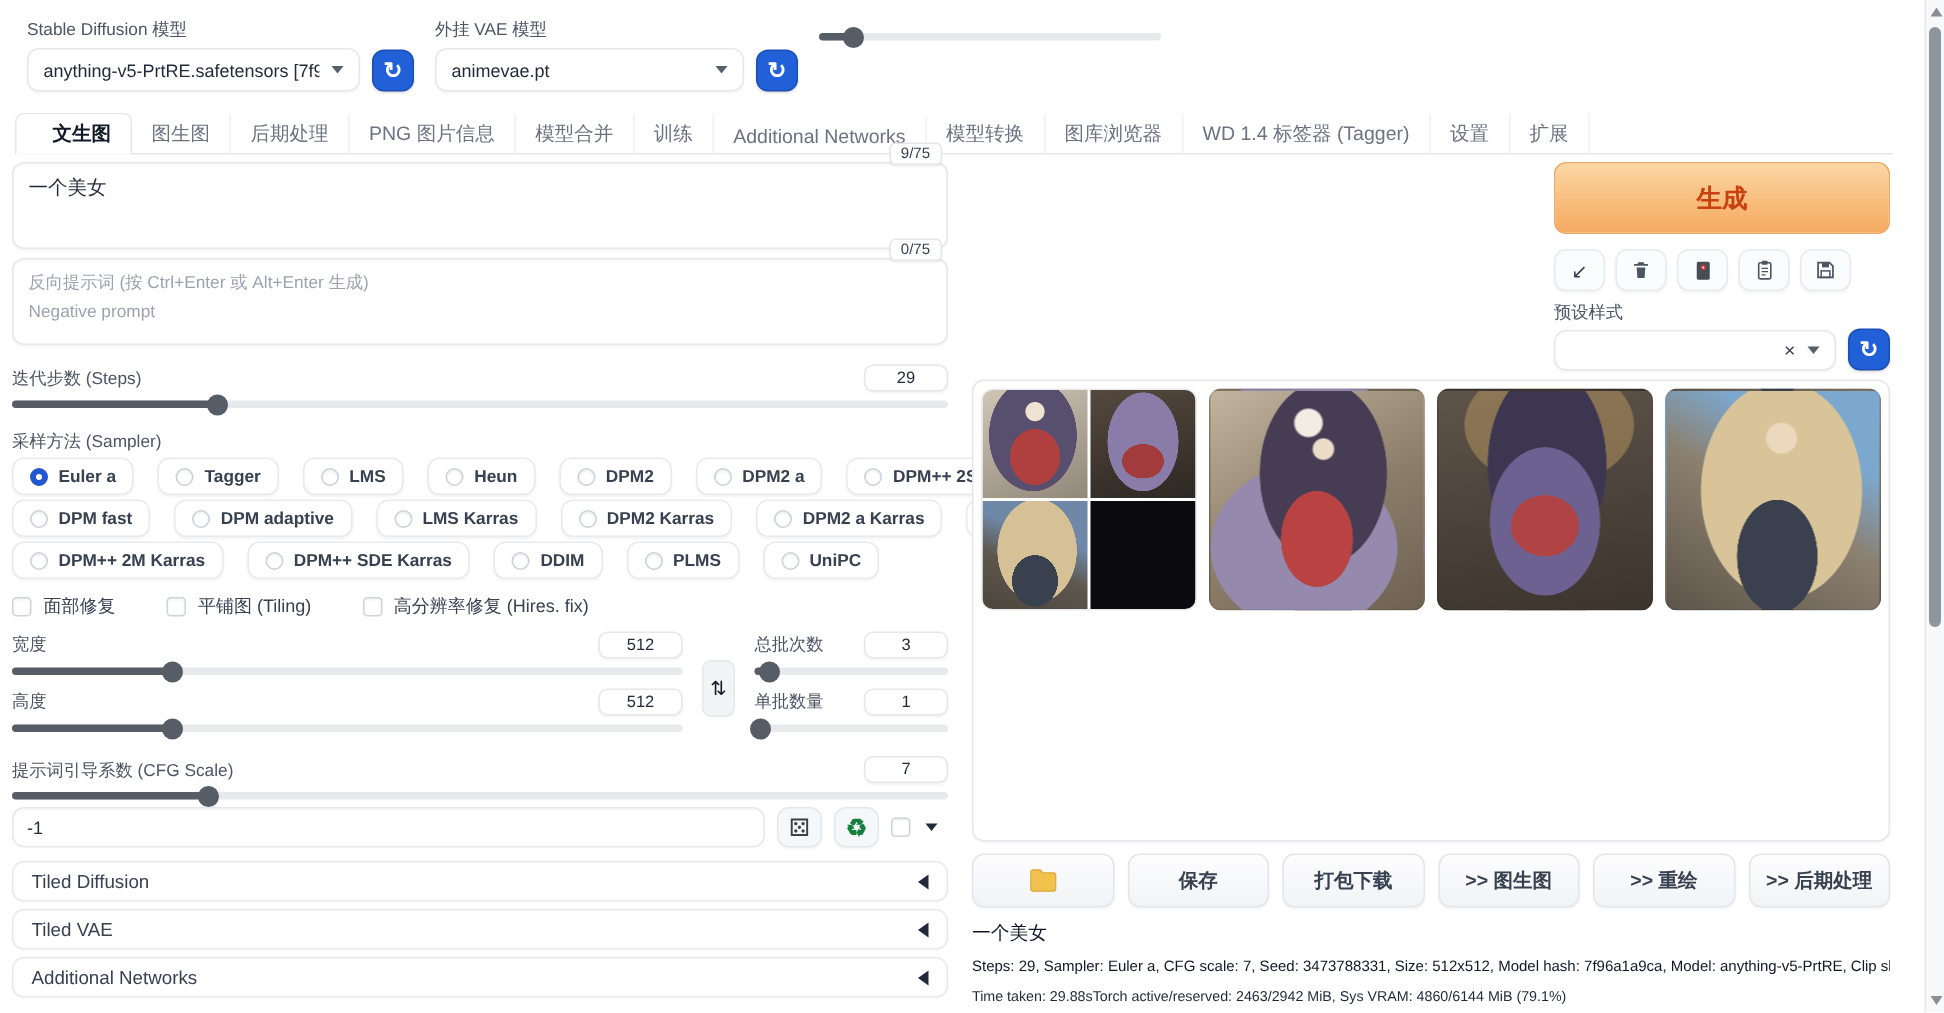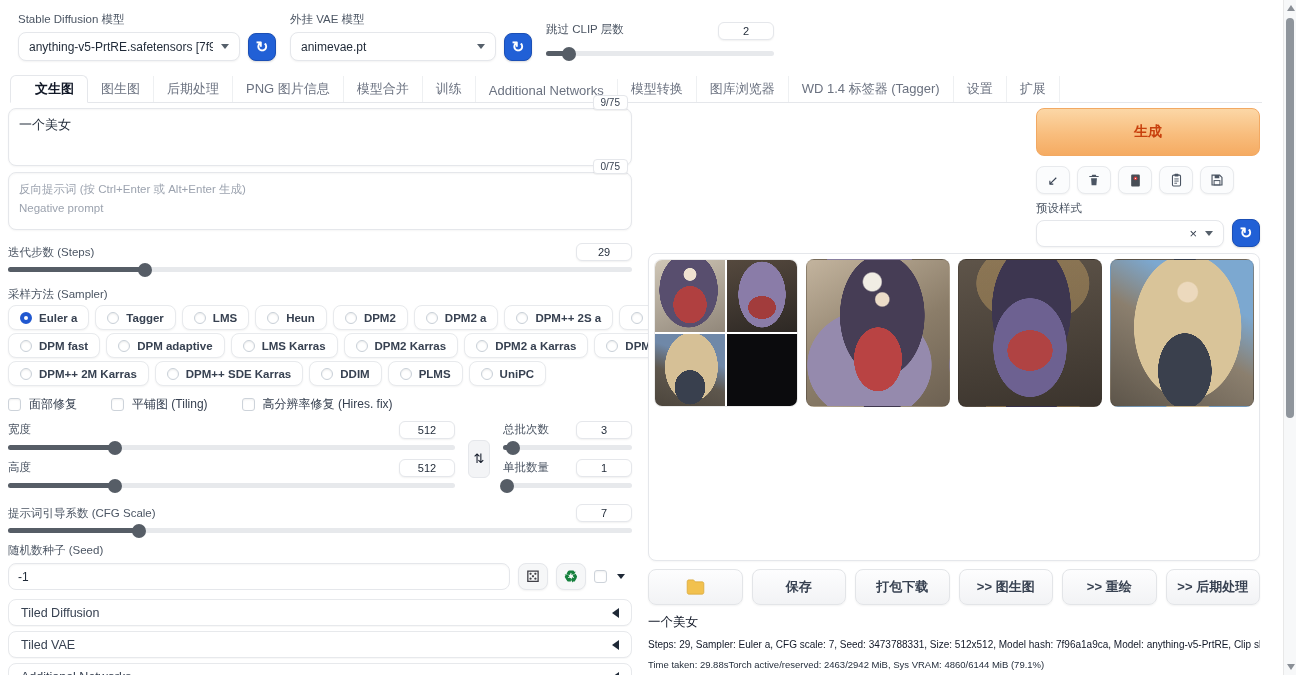--- a/index.html
+++ b/index.html
@@ -50,21 +50,21 @@
   .textbox { border: 1px solid #e5e7eb; border-radius: 8px; background: #fff; height: 58px;
              padding: 7px 10px; font-size: 13px; color: #1f2937;
              box-shadow: inset 0 1px 2px rgba(0,0,0,.04), 0 1px 2px rgba(0,0,0,.04); }
   .placeholder { color: #9ca3af; font-size: 11.5px; line-height: 1.65; }
 
   .block-head { display: flex; justify-content: space-between; align-items: center; height: 18px; }
   .steps-head { margin-top: 13px; }
   .steps-slider { margin-top: 6px; }
   .sampler-label { margin-top: 15px; }
 
-  .srow { display: flex; gap: 6px; margin-top: 3px; }
+  .srow { display: flex; gap: 16px; margin-top: 3px; }
   .pill { display: flex; align-items: center; gap: 7px; height: 25px; padding: 0 11px; background: #fff;
           border: 1px solid #e8eaed; border-radius: 8px; box-shadow: 0 1px 2px rgba(0,0,0,.05);
           font-size: 11.5px; color: #374151; font-weight: 600; cursor: pointer; white-space: nowrap; }
   .radio { width: 12px; height: 12px; border-radius: 50%; background: #fff; border: 1px solid #c9d0d8;
            box-shadow: inset 0 1px 2px rgba(0,0,0,.08); flex: none; }
   .radio.on { border: 4px solid #2158d0; box-shadow: none; }
   .samplers { margin-top: 3px; }
 
   .toggles { display: flex; gap: 34px; margin-top: 10px; }
   .toggle { display: flex; align-items: center; gap: 8px; font-size: 12px; color: #374151; cursor: pointer; }
@@ -101,21 +101,21 @@
                margin-bottom: 5px; font-size: 12.5px; color: #374151; cursor: pointer;
                box-shadow: 0 1px 1px rgba(0,0,0,.03); }
   .tri-left { width: 0; height: 0; border-top: 5px solid transparent; border-bottom: 5px solid transparent;
               border-right: 7px solid #1f2937; }
 
   
   .right { position: absolute; left: 648px; top: 108px; width: 612px; }
   .gen-stack { width: 224px; margin-left: auto; }
   .generate { width: 100%; height: 48px; border-radius: 8px; border: 1px solid #f2a963;
               background: linear-gradient(180deg, #fcd7a6 0%, #f8bd7d 55%, #f5ab62 100%);
-              color: #c8410e; font-size: 14px; font-weight: 700; cursor: pointer; }
+              color: #c8410e; font-size: 17px; font-weight: 700; cursor: pointer; }
   .tools { display: flex; gap: 7px; margin-top: 10px; }
   .tool { width: 34px; height: 28px; background: #fbfcfd; border: 1px solid #e8eaed; border-radius: 8px;
           display: flex; align-items: center; justify-content: center; cursor: pointer;
           box-shadow: 0 1px 2px rgba(0,0,0,.05); font-size: 13px; color: #374151; }
   .styles-label { margin-top: 7px; }
   .styles-row { display: flex; gap: 8px; margin-top: 3px; align-items: center; }
   .styles-dd { flex: 1; height: 27px; }
   .clear-x { color: #374151; font-size: 13px; }
 
   .gallery { margin-top: 6px; border: 1px solid #e5e7eb; border-radius: 8px; background: #fff;
@@ -202,24 +202,20 @@
         <div class="dropdown" style="width:206px">
           <span class="dd-value">animevae.pt</span>
           <span class="tri-down"></span>
         </div>
         <button class="refresh">
           <span>↻</span>
         </button>
       </div>
     </div>
     <div class="qgroup clipgroup">
-      <div class="cliphead">
-        <span class="label">跳过 CLIP 层数</span>
-        <div class="num">2</div>
-      </div>
       <div class="slider">
         <div class="slider-fill" style="width: 10%;"></div>
       </div>
     </div>
   </div>
 
   <div class="tabbar" id="tabs">
       <div class="tab selected">文生图</div>
       <div class="tab">图生图</div>
       <div class="tab">后期处理</div>
@@ -401,21 +397,20 @@
     </div>
 
     <div class="block-head cfg-head">
       <span class="label">提示词引导系数 (CFG Scale)</span>
       <div class="num">7</div>
     </div>
     <div class="slider cfg-slider">
       <div class="slider-fill" style="width: 21%;"></div>
     </div>
 
-    <span class="label seed-label">随机数种子 (Seed)</span>
     <div class="seed-row">
       <div class="seed-input">-1</div>
       <button class="mini-btn">
         <span class="dice-glyph">⚄</span>
       </button>
       <button class="mini-btn">
         <span class="recycle-glyph">♻</span>
       </button>
       <span class="checkbox"></span>
       <span class="tri-down seed-caret"></span>

